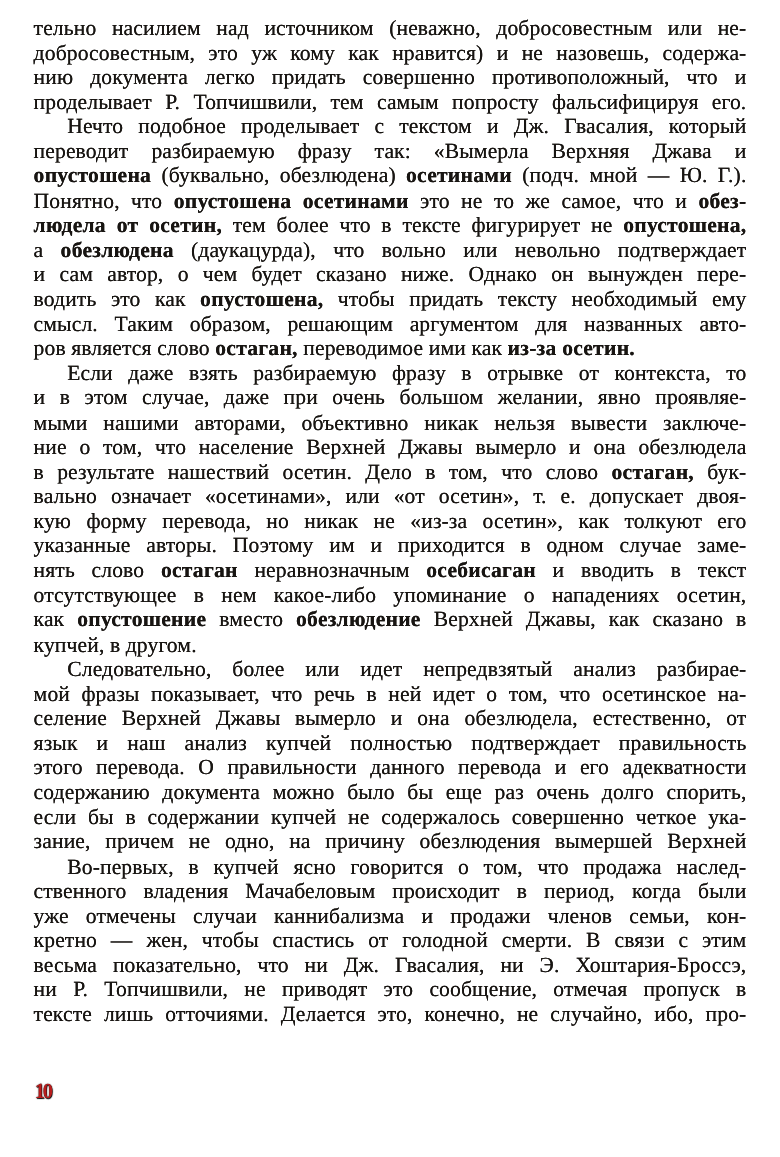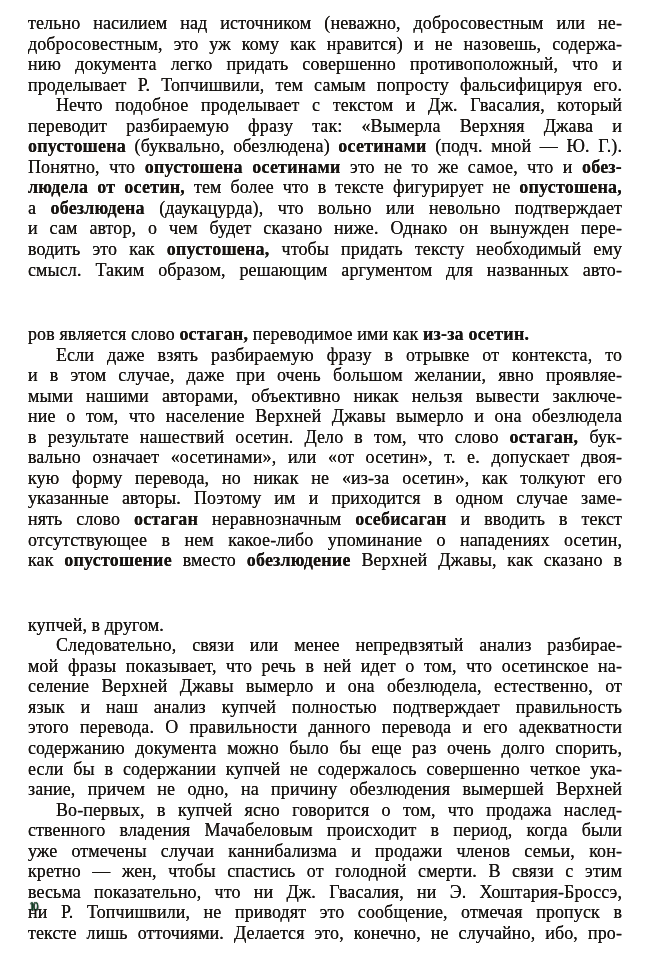--- a/index.html
+++ b/index.html
@@ -33,34 +33,33 @@
     text-align-last: justify;
     white-space: normal;
     letter-spacing: 0.1px;
     text-shadow: 0 0 0.4px currentColor;
   }
   .line.indent {
     text-indent: 28px;
   }
   .line.para-end {
     text-align-last: left;
-    margin-top: 44px;
   }
   .line .b {
     font-weight: 700;
     letter-spacing: 0.2px;
   }
   .page-number {
     position: absolute;
     left: 29px;
     top: 899px;
-    font-size: 12px;
-    font-weight: 400;
+    font-size: 18px;
+    font-weight: 700;
     letter-spacing: -2px;
-    color: #14532d;
+    color: #b91c1c;
     text-shadow: 0 0 1px #0a0a0a, 0.5px 0.5px 0.8px #0a0a0a;
     transform: scaleX(0.95);
     transform-origin: left;
   }
 </style>
 </head>
 <body>
 
 <div class="scan-page">
   <div class="text-block">
@@ -83,21 +82,21 @@
       <div class="line"><span>мыми нашими авторами, объективно никак нельзя вывести заключе-</span></div>
       <div class="line"><span>ние о том, что население Верхней Джавы вымерло и она обезлюдела</span></div>
       <div class="line"><span>в результате нашествий осетин. Дело в том, что слово </span><span class="b">остаган,</span><span> бук-</span></div>
       <div class="line"><span>вально означает «осетинами», или «от осетин», т. е. допускает двоя-</span></div>
       <div class="line"><span>кую форму перевода, но никак не «из-за осетин», как толкуют его</span></div>
       <div class="line"><span>указанные авторы. Поэтому им и приходится в одном случае заме-</span></div>
       <div class="line"><span>нять слово </span><span class="b">остаган</span><span> неравнозначным </span><span class="b">осебисаган</span><span> и вводить в текст</span></div>
       <div class="line"><span>отсутствующее в нем какое-либо упоминание о нападениях осетин,</span></div>
       <div class="line"><span>как </span><span class="b">опустошение</span><span> вместо </span><span class="b">обезлюдение</span><span> Верхней Джавы, как сказано в</span></div>
       <div class="line para-end"><span>купчей, в другом.</span></div>
-      <div class="line indent"><span>Следовательно, связи или менее непредвзятый анализ разбирае-</span></div>
+      <div class="line indent"><span>Следовательно, более или идет непредвзятый анализ разбирае-</span></div>
       <div class="line"><span>мой фразы показывает, что речь в ней идет о том, что осетинское на-</span></div>
       <div class="line"><span>селение Верхней Джавы вымерло и она обезлюдела, естественно, от</span></div>
       <div class="line"><span>язык и наш анализ купчей полностью подтверждает правильность</span></div>
       <div class="line"><span>этого перевода. О правильности данного перевода и его адекватности</span></div>
       <div class="line"><span>содержанию документа можно было бы еще раз очень долго спорить,</span></div>
       <div class="line"><span>если бы в содержании купчей не содержалось совершенно четкое ука-</span></div>
       <div class="line"><span>зание, причем не одно, на причину обезлюдения вымершей Верхней</span></div>
       <div class="line indent"><span>Во-первых, в купчей ясно говорится о том, что продажа наслед-</span></div>
       <div class="line"><span>ственного владения Мачабеловым происходит в период, когда были</span></div>
       <div class="line"><span>уже отмечены случаи каннибализма и продажи членов семьи, кон-</span></div>

